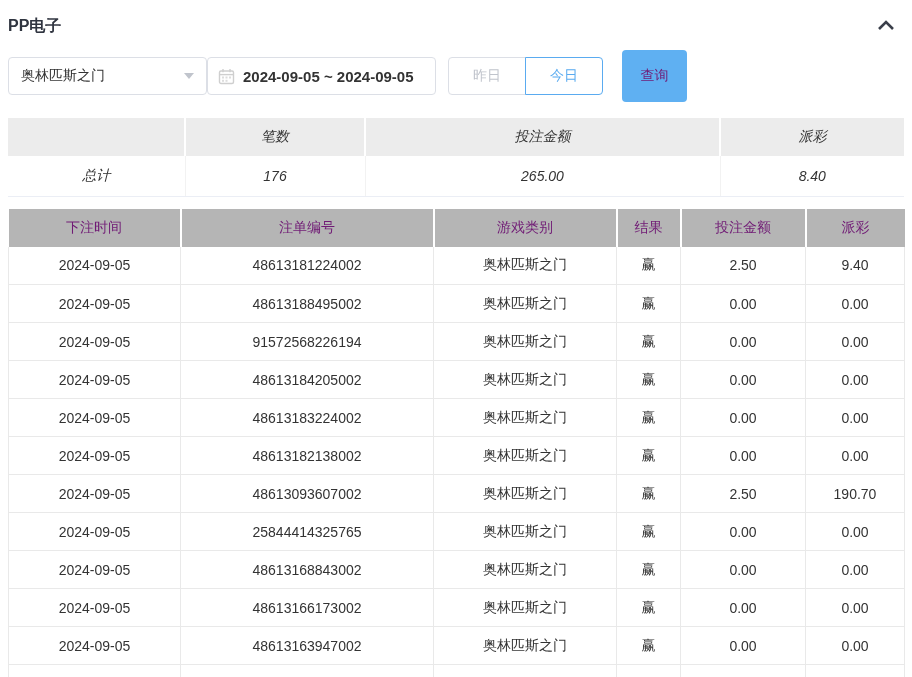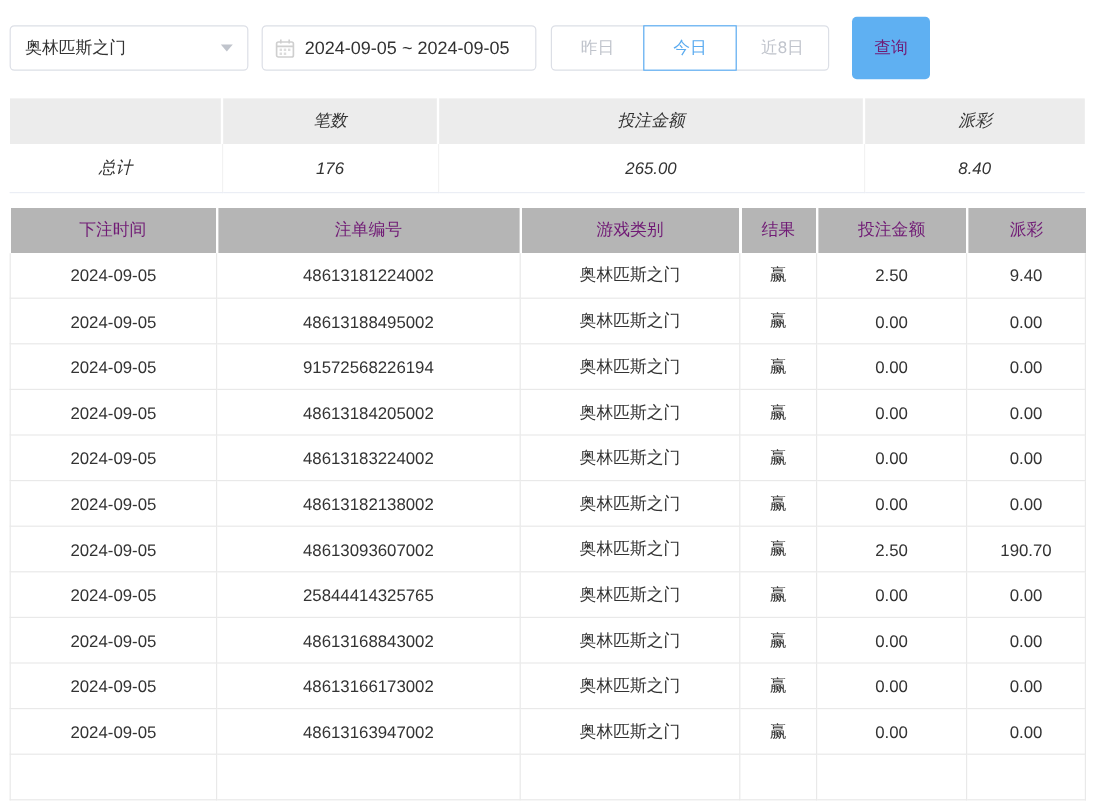--- a/index.html
+++ b/index.html
@@ -18,22 +18,22 @@
     width: 199px; height: 38px; border: 1px solid #dcdfe6; border-radius: 4px;
     display: flex; align-items: center; padding: 0 12px; font-size: 14px; color: #333;
     background: #fff; cursor: pointer;
   }
   .select-box .sel-text { flex: 1; }
   .caret-down {
     width: 0; height: 0; border-left: 5px solid transparent; border-right: 5px solid transparent;
     border-top: 6px solid #c0c4cc;
   }
   .date-box {
-    margin-left: 11px; width: 229px; height: 38px; border: 1px solid #dcdfe6; border-radius: 4px;
-    display: flex; align-items: center; padding: 12px 10px; font-size: 15px; color: #333; background: #fff; cursor: pointer;
+    width: 229px; height: 38px; border: 1px solid #dcdfe6; border-radius: 4px;
+    display: flex; align-items: center; padding: 12px 10px; font-size: 15px; color: #333; background: #fff; cursor: pointer; font-weight: bold;
   }
   .date-box .cal { margin-right: 8px; flex: 0 0 auto; display: flex; }
   .btn-group { margin-left: 12px; display: flex; }
   .qbtn {
     height: 38px; width: 78px; background: #fff; border: 1px solid #dcdfe6; font-size: 14px;
     color: #c0c4cc; cursor: pointer; margin-left: -1px; position: relative;
   }
   .qbtn:first-child { margin-left: 0; border-radius: 4px 0 0 4px; }
   .qbtn:last-child { border-radius: 0 4px 4px 0; }
   .qbtn.active { border-color: #5aabf0; color: #5aabf0; z-index: 2; }
@@ -67,20 +67,30 @@
     height: 38px; background: #fff; color: #333;
     border-bottom: 1px solid #e9e9e9; border-right: 1px solid #e9e9e9;
   }
   .details td:first-child { border-left: 1px solid #e9e9e9; }
 </style>
 </head>
 <body>
 
 <div class="page">
 
+  <div class="title-row">
+    <span class="panel-title">PP电子</span>
+    <button class="collapse-btn">
+      <span>
+        <svg width="20" height="14" viewBox="0 0 20 14">
+          <polyline points="3,11 10,4 17,11" fill="none" stroke="#3a3f4a" stroke-width="2.6"></polyline>
+        </svg>
+      </span>
+    </button>
+  </div>
 
   <div class="controls">
     <div class="select-box">
       <span class="sel-text">奥林匹斯之门</span>
       <span class="caret-down"></span>
     </div>
 
     <div class="date-box">
       <span class="cal">
         <svg width="17" height="17" viewBox="0 0 17 17">
@@ -94,21 +104,20 @@
           <rect x="4" y="11.8" width="2" height="2" fill="#dcdcdc"></rect>
           <rect x="7.5" y="11.8" width="2" height="2" fill="#dcdcdc"></rect>
         </svg>
       </span>
       <span>2024-09-05 ~ 2024-09-05</span>
     </div>
 
     <div class="btn-group">
       <button class="qbtn">昨日</button>
       <button class="qbtn active">今日</button>
-      <button class="qbtn">近8日</button>
     </div>
 
     <button class="query-btn">查询</button>
   </div>
 
   <table class="summary">
     <colgroup>
         <col style="width:177px">
         <col style="width:180px">
         <col style="width:355px">

